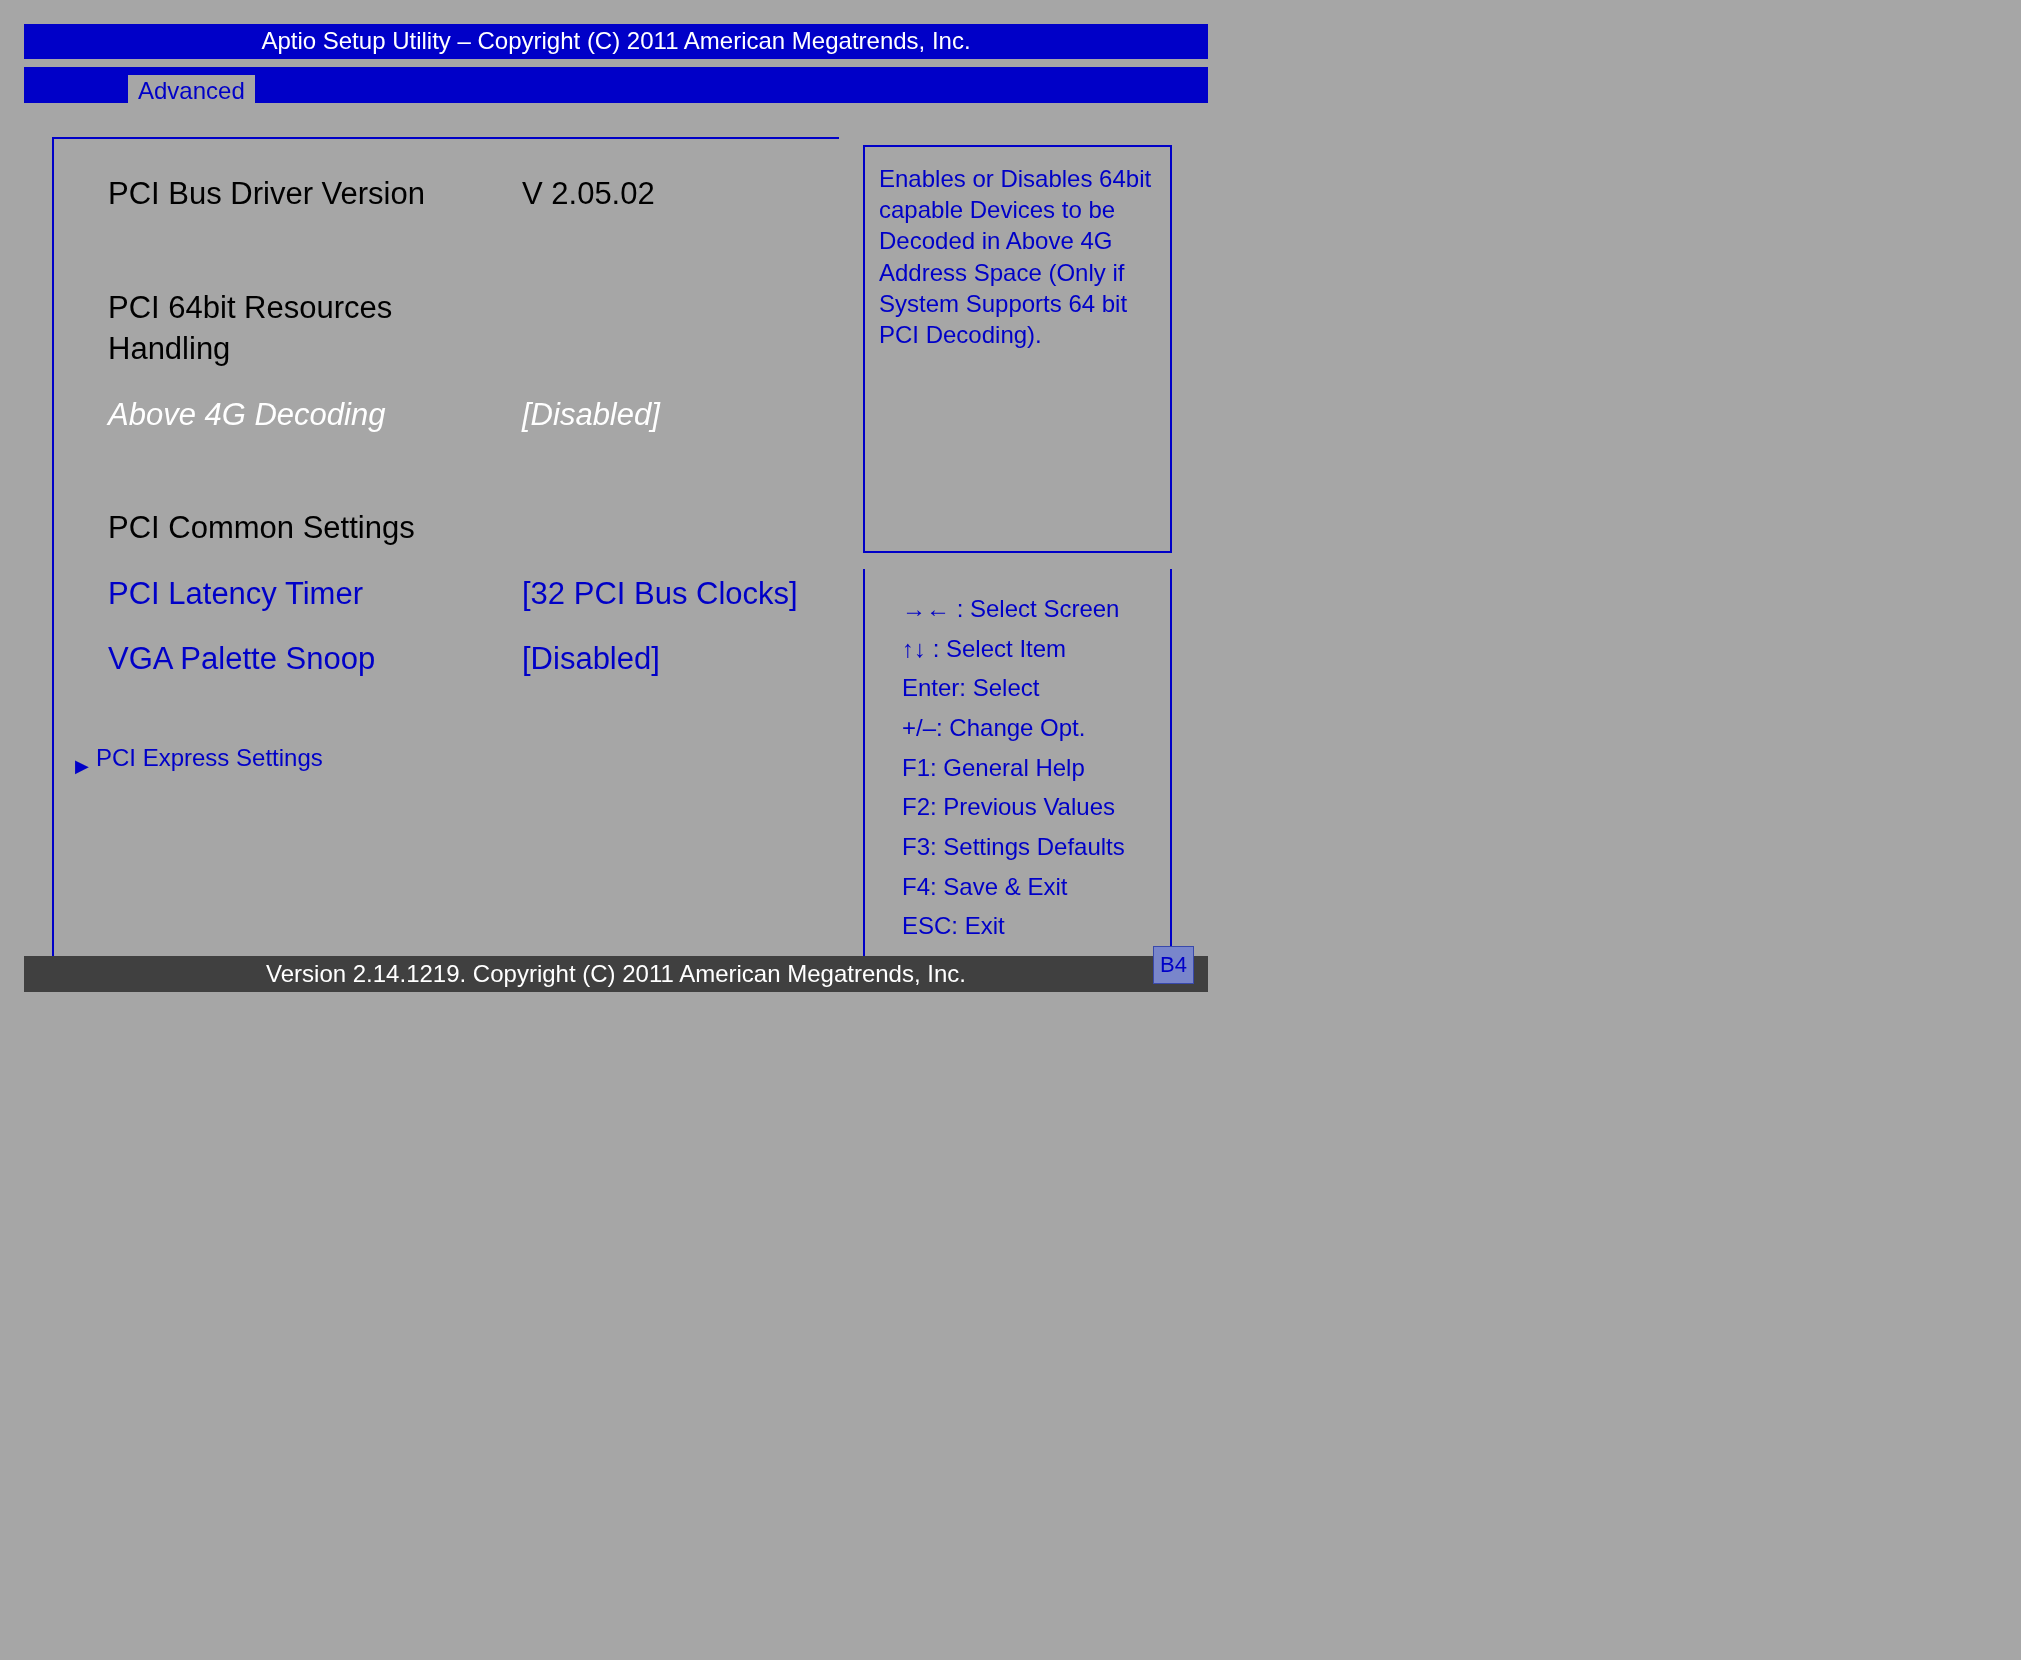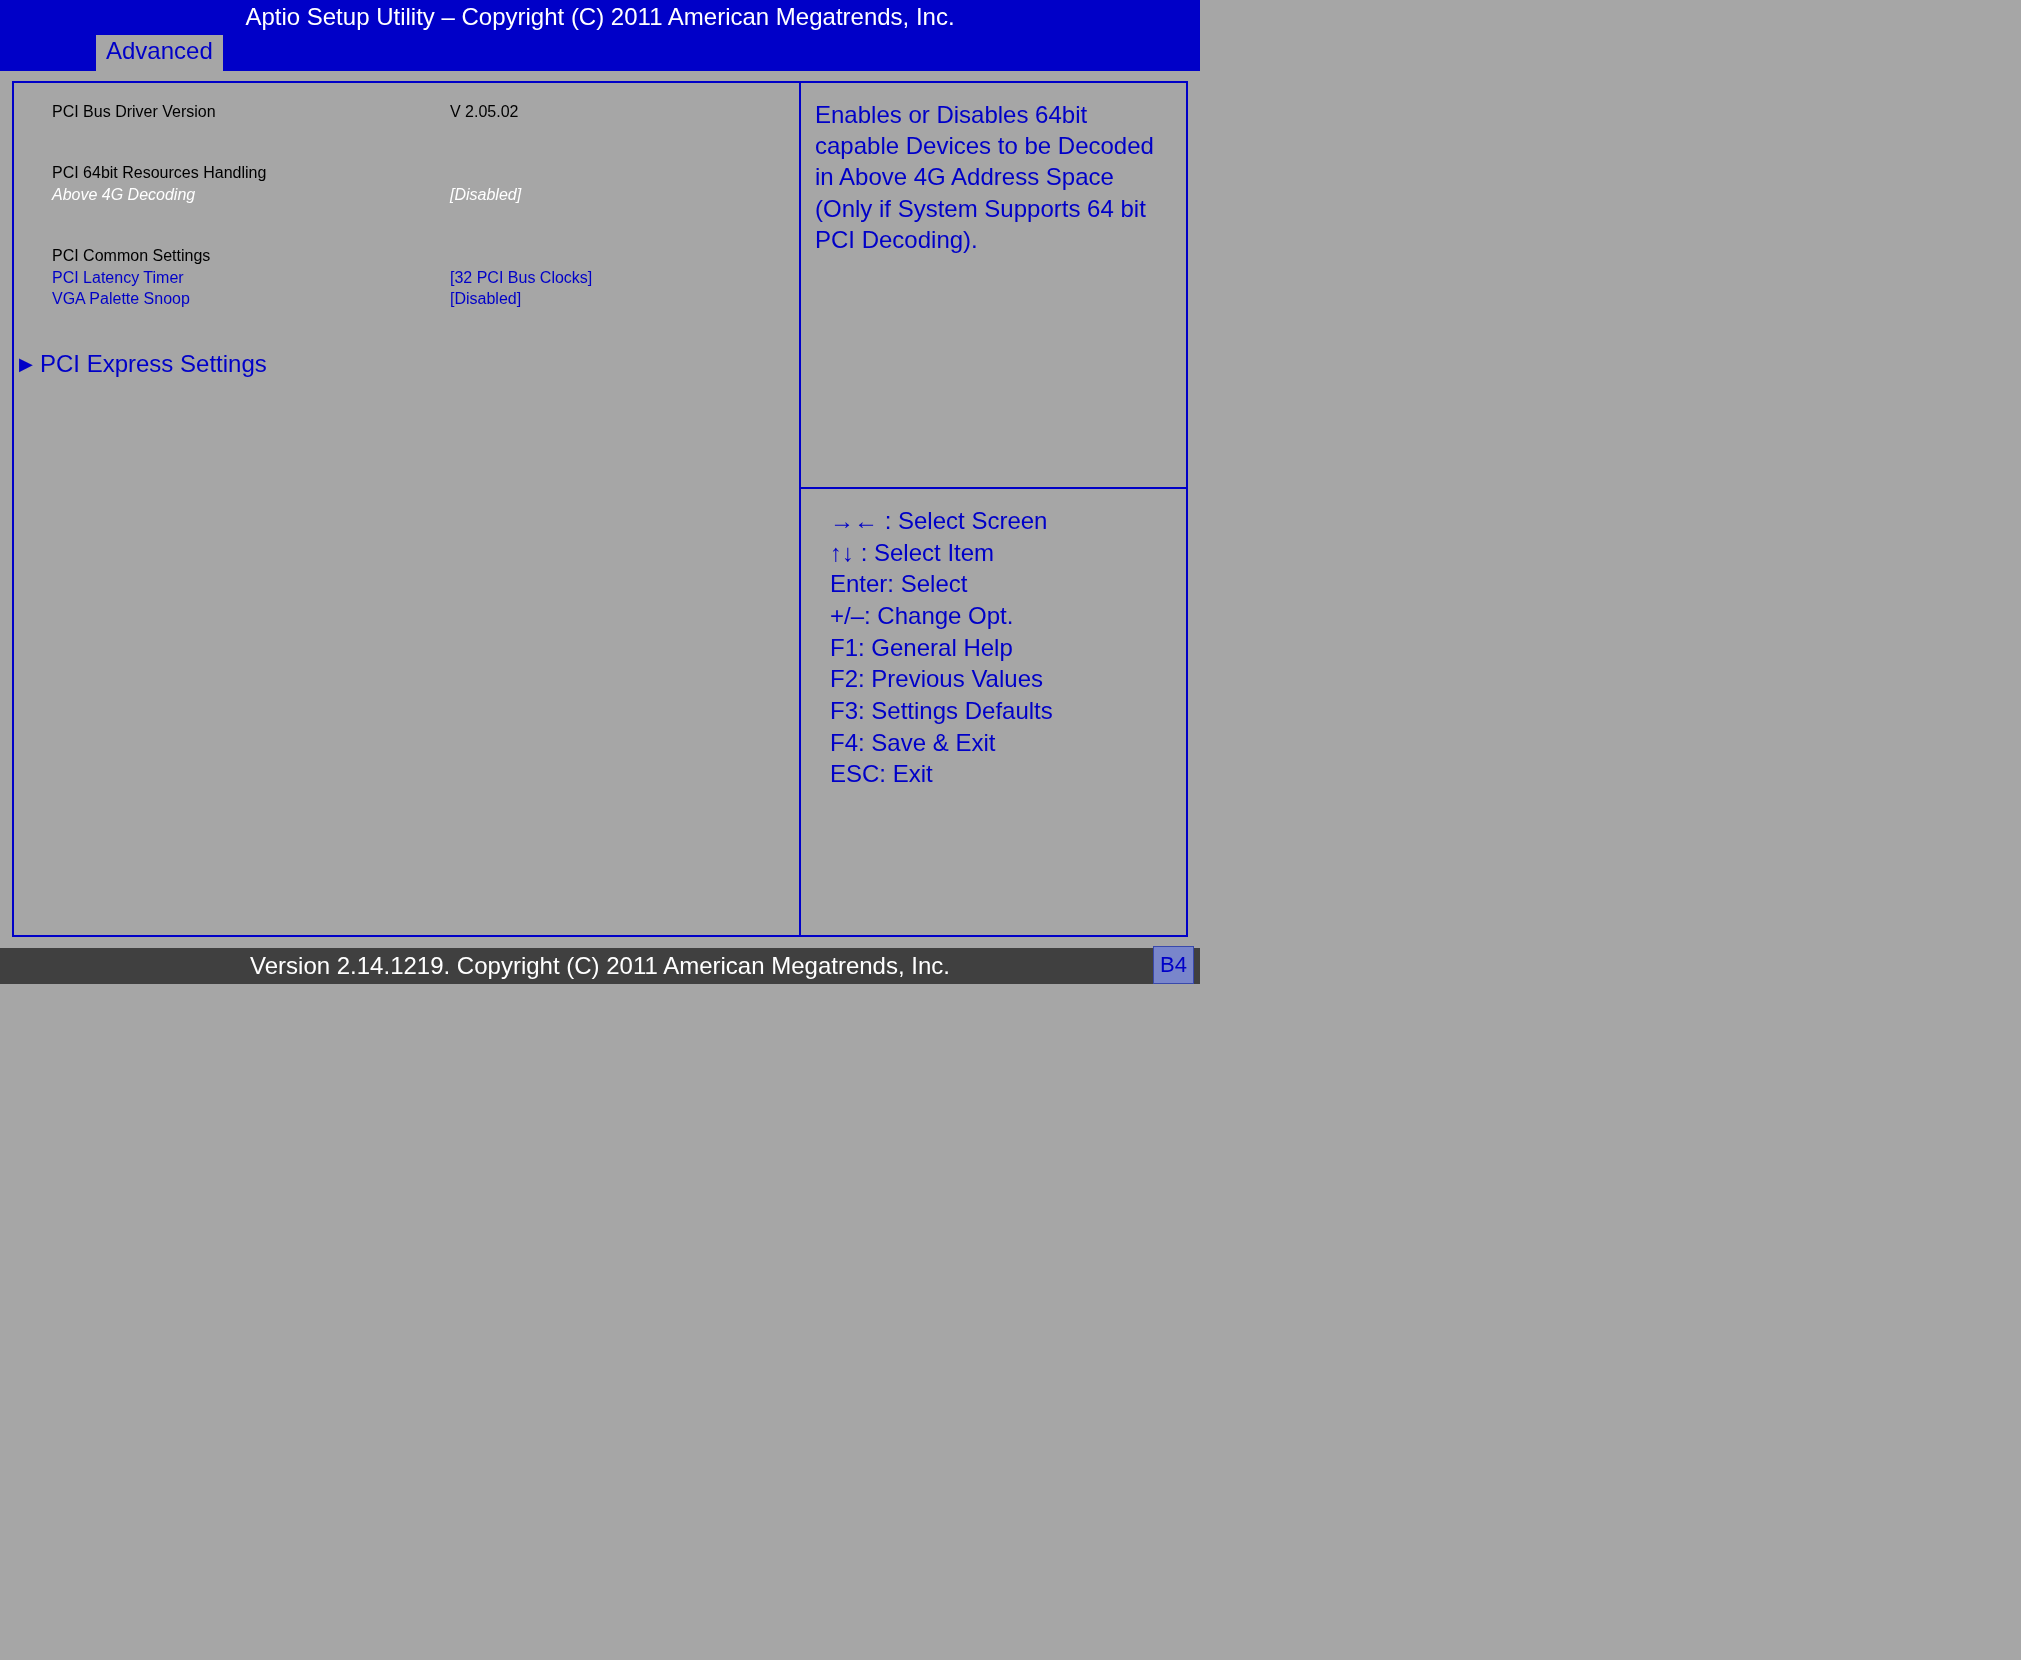--- a/index.html
+++ b/index.html
@@ -1,15 +1,15 @@
 <!DOCTYPE html>
 <html><head>
   <meta charset="utf-8">
   <style>
-    * { box-sizing: border-box; margin: 0; padding: 0; }
+    * { box-sizing: border-box; margin: 8px; padding: 0; }
     body {
       font-family: Arial, Helvetica, sans-serif;
       font-size: 23px;
       background: #a6a6a6;
       width: 1200px;
       height: 985px;
       position: relative;
     }
     .header-bar {
       background: #0000c8;
@@ -68,21 +68,21 @@
       padding: 16px 10px 10px 29px;
       color: #0000c8;
       font-size: 24px;
       line-height: 1.32;
     }
     .row {
       display: flex;
       padding-left: 38px;
       padding-right: 10px;
       line-height: 1.34;
-      font-size: 16px;
+      font-size: 31px;
     }
     .col-l { flex: 0 0 398px; }
     .col-r { flex: 1; }
     .blk { color: #000; }
     .wht { color: #fff; font-style: italic; }
     .blu { color: #0000c8; }
     .spacer { height: 40px; }
     .submenu-row {
       position: relative;
       padding-left: 26px;

